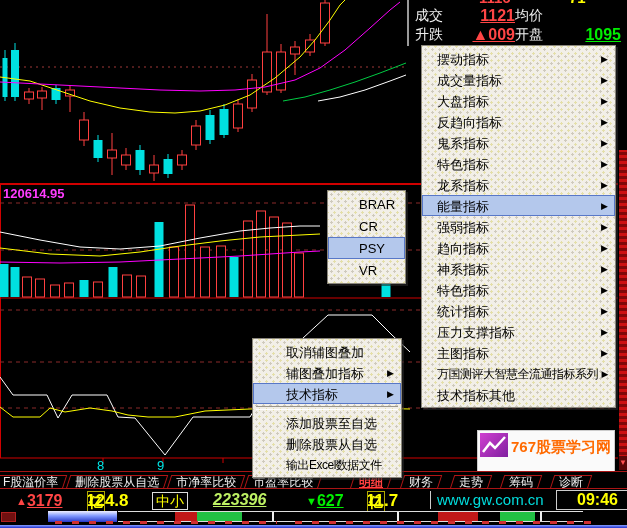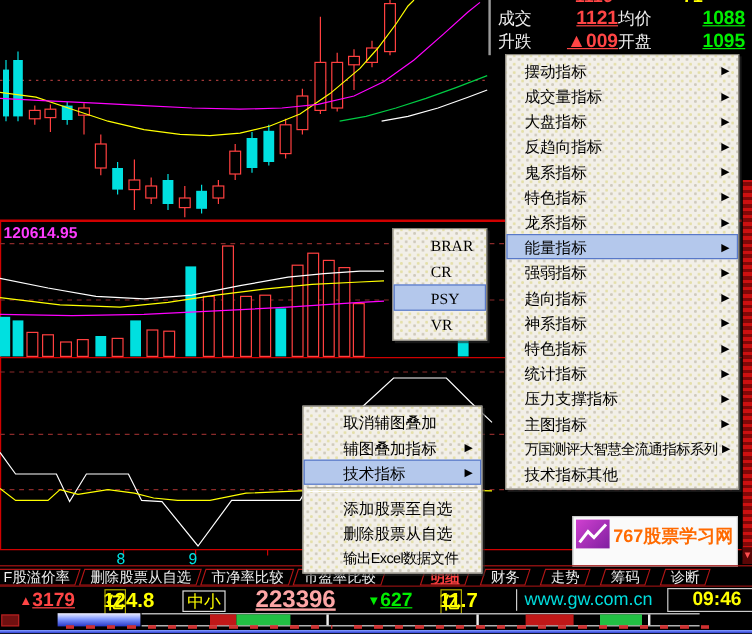--- a/index.html
+++ b/index.html
@@ -28,21 +28,21 @@
   .rsb-arrow{position:absolute;left:0;bottom:0;width:8px;height:14px;background:#5a0606;
        border:0;color:#ff5050;font-size:8px;line-height:14px;text-align:center;}
 
   
   .menu{position:absolute;background-color:#f2efe8;
         background-image:radial-gradient(#cfcabc 1px,transparent 1.3px),
                          radial-gradient(#e4dfa9 1px,transparent 1.3px);
         background-size:7px 7px,7px 7px;background-position:0 0,3px 4px;
         border:1px solid #8a867c;box-shadow:2px 2px 0 rgba(40,40,40,.6);padding:2px 0;}
   #menu-right{left:421px;top:45px;width:193px;z-index:6;}
-  #menu-sub{left:327px;top:190px;width:77px;z-index:7;font-family:Liberation Serif, serif;}
+  #menu-sub{left:327px;top:190px;width:77px;z-index:7;}
   #menu-left{left:252px;top:338px;width:148px;z-index:5;}
   .mi{position:relative;height:21px;line-height:21px;padding-left:14px;font-size:13px;color:#000;
       box-sizing:border-box;border:1px solid transparent;white-space:nowrap;cursor:default;}
   #menu-sub .mi{height:22px;line-height:22px;padding-left:30px;}
   #menu-left .mi{padding-left:32px;}
   .mi .arr{position:absolute;right:6px;top:0;font-size:9px;}
   .mi.hl{background:#b4c8ec;border-color:#5878c8;}
   .mi.small{font-size:12px;letter-spacing:-0.5px;}
   .msep{height:2px;border-top:1px solid #9a968c;border-bottom:1px solid #ffffff;margin:2px 3px;}
 
@@ -72,21 +72,21 @@
   #statusbar{position:absolute;left:0;top:489px;width:627px;height:22px;background:#000;z-index:4;}
   #statusbar span{position:absolute;top:1px;line-height:20px;white-space:nowrap;}
   .sb-chg{left:16px;color:#ff4545;font-size:16px;font-weight:bold;}
   .sb-chg .num,.sb-chg2 .num{text-decoration:underline;}
   .tri{font-size:11px;}
   .sb-amt1{left:86px;}.sb-amt2{left:366px;}
   .amt{color:#ffff00;font-size:17px;font-weight:bold;}
   .unit{border:1px solid #b0a800;padding:0 1px;margin-left:1px;font-size:14px;}
   .sb-board{left:152px;border:1px solid #dddddd;color:#ffff00;font-size:14px;
             padding:0 3px;height:16px;line-height:16px !important;top:3px !important;}
-  .sb-vol{left:213px;color:#fca5a5;font-size:20px;font-weight:bold;text-decoration:underline;}
+  .sb-vol{left:213px;color:#bef264;font-size:16px;font-weight:bold;text-decoration:underline;font-style:italic;}
   .sb-chg2{left:306px;color:#00ee00;font-size:16px;font-weight:bold;}
   .sb-site{left:437px;color:#00dddd;font-size:15px;}
   .sb-time{left:556px;border:1px solid #cccccc;color:#ffff00;font-size:16px;font-weight:bold;
            padding:0 20px;height:18px;line-height:18px !important;}
   .sb-div{position:absolute;left:430px;top:491px;width:1px;height:18px;background:#cccccc;z-index:4;}
 
   
   #pg-leftbox{position:absolute;left:1px;top:512px;width:13px;height:8px;background:#701010;
               border:1px solid #b02020;z-index:4;}
   #pg-thumb{position:absolute;left:48px;top:511px;width:69px;height:11px;z-index:4;
@@ -214,21 +214,20 @@
       <div class="xlab" style="left: 157px;">9</div>
     </div>
 
   <div id="quote">
     <span class="partial pr-red">1116</span>
     <span class="partial pr-yel">71</span>
     <div class="qrow qr1">
       <span class="ql l1">成交</span>
       <span class="qv v1 red">1121</span>
       <span class="ql l2">均价</span>
-      <span class="qv v2 grn">1088</span>
     </div>
     <div class="qrow qr2">
       <span class="ql l1">升跌</span>
       <span class="qv v1 red">▲009</span>
       <span class="ql l2">开盘</span>
       <span class="qv v2 grn">1095</span>
     </div>
   </div>
 
   <div id="rsb">

